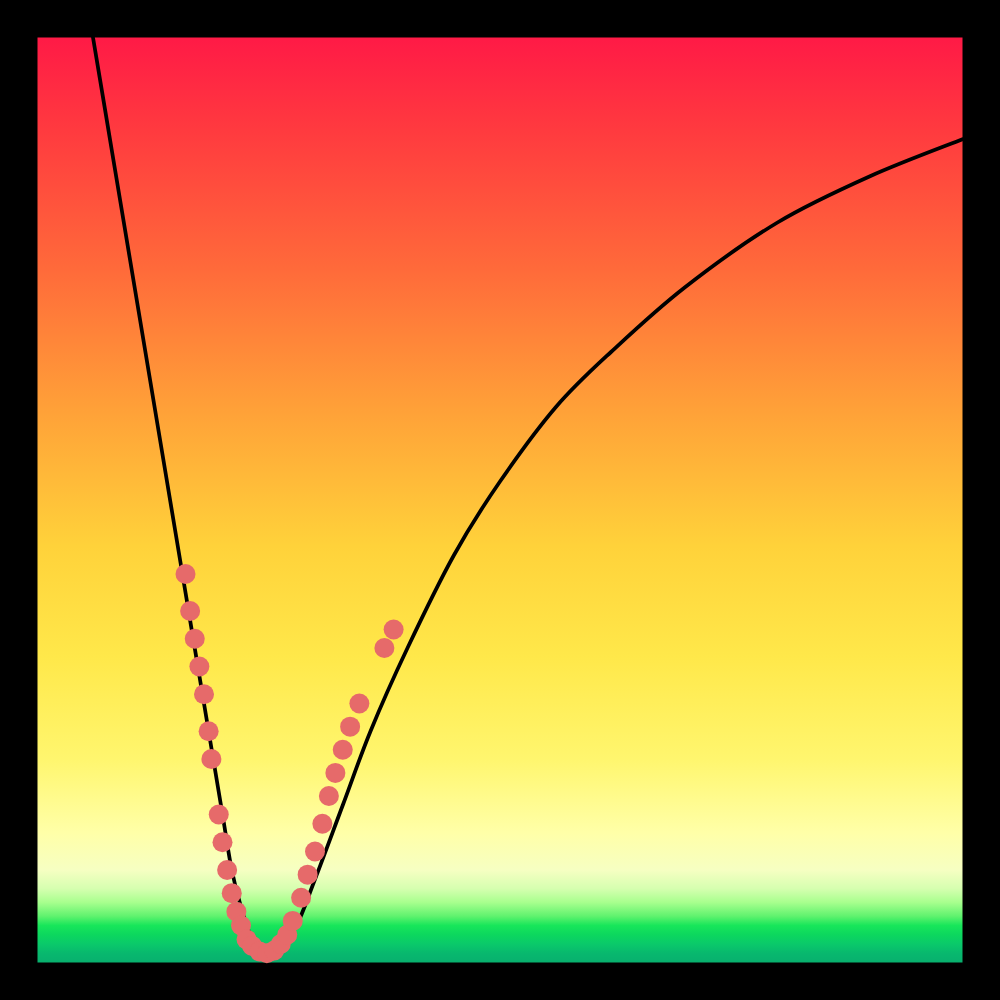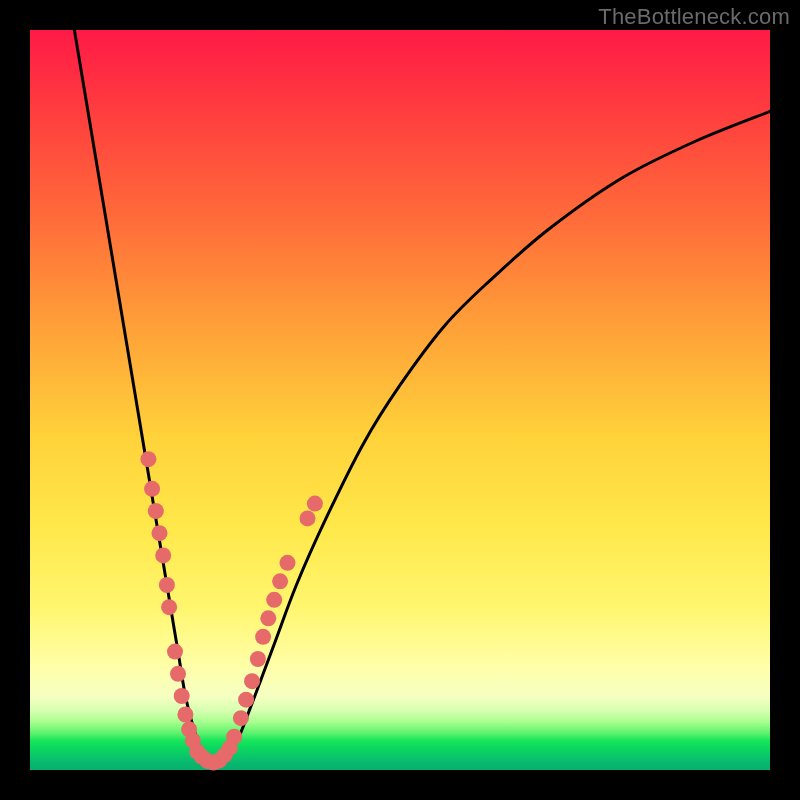--- a/index.html
+++ b/index.html
@@ -66,21 +66,20 @@
   }
   .marker {
     fill: #e66a6a;
     stroke: none;
   }
 </style>
 </head>
 <body>
 
 <div class="frame">
-  <div class="watermark">TheBottleneck.com</div>
   <div class="plot">
     <svg class="curve" viewBox="0 0 740 740">
       <path id="curve-path" fill="none" stroke="#000000" stroke-width="3" stroke-linecap="round" d="M 44.4 0.0 C 46.9 14.8, 54.3 59.2, 59.2 88.8 C 64.1 118.4, 69.1 148.0, 74.0 177.6 C 78.9 207.2, 83.9 236.8, 88.8 266.4 C 93.7 296.0, 98.7 325.6, 103.6 355.2 C 108.5 384.8, 113.5 414.4, 118.4 444.0 C 123.3 473.6, 129.5 510.6, 133.2 532.8 C 136.9 555.0, 138.1 562.4, 140.6 577.2 C 143.1 592.0, 145.5 606.8, 148.0 621.6 C 150.5 636.4, 152.9 653.7, 155.4 666.0 C 157.9 678.3, 160.3 687.0, 162.8 695.6 C 165.3 704.2, 167.7 712.3, 170.2 717.8 C 172.7 723.3, 175.1 726.4, 177.6 728.9 C 180.1 731.4, 182.5 732.6, 185.0 732.6 C 187.5 732.6, 188.7 732.6, 192.4 728.9 C 196.1 725.2, 202.3 719.6, 207.2 710.4 C 212.1 701.1, 215.8 689.4, 222.0 673.4 C 228.2 657.4, 236.8 633.9, 244.2 614.2 C 251.6 594.5, 257.8 576.0, 266.4 555.0 C 275.0 534.0, 284.9 511.8, 296.0 488.4 C 307.1 465.0, 320.7 436.6, 333.0 414.4 C 345.3 392.2, 356.4 374.9, 370.0 355.2 C 383.6 335.5, 399.6 313.3, 414.4 296.0 C 429.2 278.7, 441.5 267.6, 458.8 251.6 C 476.1 235.6, 495.8 217.1, 518.0 199.8 C 540.2 182.5, 567.3 162.8, 592.0 148.0 C 616.7 133.2, 641.3 122.1, 666.0 111.0 C 690.7 99.9, 727.7 86.3, 740.0 81.4"></path>
       <g id="marker-layer">
           <circle cx="118.4" cy="429.2" r="8" class="marker" fill="#e66a6a"></circle>
           <circle cx="122.1" cy="458.8" r="8" class="marker" fill="#e66a6a"></circle>
           <circle cx="125.8" cy="481.0" r="8" class="marker" fill="#e66a6a"></circle>
           <circle cx="129.5" cy="503.2" r="8" class="marker" fill="#e66a6a"></circle>
           <circle cx="133.2" cy="525.4" r="8" class="marker" fill="#e66a6a"></circle>
           <circle cx="136.9" cy="555.0" r="8" class="marker" fill="#e66a6a"></circle>

